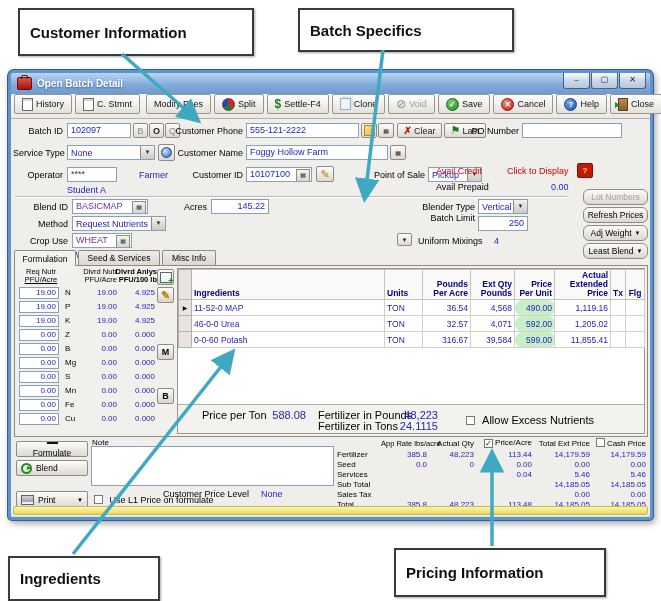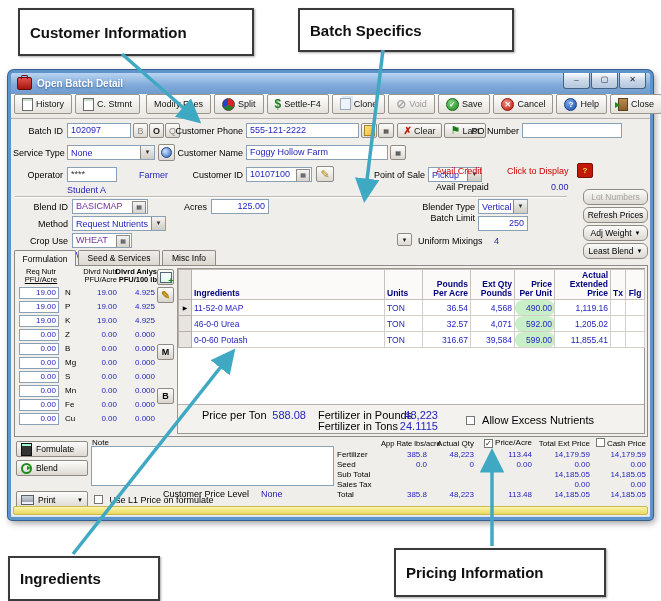--- a/index.html
+++ b/index.html
@@ -278,21 +278,21 @@
       <div class="txt blue" style="left:540px;top:63px;">0.00</div>
 
       <div class="sep" style="top:77px;"></div>
 
       <div class="lbl" style="left:2px;top:83px;width:55px;">Blend ID</div>
       <div class="fld purple" style="left:61px;top:80px;width:76px;color:#7030a0;">
         <span>BASICMAP</span>
         <span class="fld-ico">▦</span>
       </div>
       <div class="lbl" style="left:150px;top:83px;width:46px;">Acres</div>
-      <div class="fld" style="left:200px;top:80px;width:58px;text-align:right;">125.00</div>
+      <div class="fld" style="left:200px;top:80px;width:58px;text-align:right;">145.22</div>
       <div class="lbl" style="left:400px;top:83px;width:64px;">Blender Type</div>
       <div class="combo" style="left:467px;top:80px;width:50px;">
         <span>Vertical</span>
         <span class="dd"></span>
       </div>
 
       <div class="lbl" style="left:2px;top:100px;width:55px;">Method</div>
       <div class="combo" style="left:61px;top:97px;width:94px;">
         <span>Request Nutrients</span>
         <span class="dd"></span>
@@ -483,21 +483,21 @@
             <div class="gs" style="left:140px;top:15px;">Fertilizer in Tons</div>
             <div class="gs blue" style="left:218px;top:15px;width:42px;text-align:right;">24.1115</div>
             <div class="gs" style="left:288px;top:9px;">
               <span class="chk"></span>
               <span style="margin-left:4px;">Allow Excess Nutrients</span>
             </div>
           </div>
         </div>
       </div>
 
-      <div class="fbtn" style="top:322px;">
+      <div class="fbtn" style="top:322px;flex-direction:column;">
         <span class="ico-calc"></span>
         <span>Formulate</span>
       </div>
       <div class="fbtn" style="top:341px;">
         <span class="ico-blend"></span>
         <span>Blend</span>
       </div>
       <div class="fbtn" style="top:372px;height:17px;">
         <span class="ico-print"></span>
         <span>Print</span>
@@ -548,20 +548,28 @@
           </tr>
           <tr>
             <td class="rowlab">Seed</td>
             <td>0.0</td>
             <td>0</td>
             <td>0.00</td>
             <td>0.00</td>
             <td>0.00</td>
           </tr>
           <tr>
+            <td class="rowlab">Services</td>
+            <td></td>
+            <td></td>
+            <td>0.04</td>
+            <td>5.46</td>
+            <td>5.46</td>
+          </tr>
+          <tr>
             <td class="rowlab">Sub Total</td>
             <td></td>
             <td></td>
             <td></td>
             <td>14,185.05</td>
             <td>14,185.05</td>
           </tr>
           <tr>
             <td class="rowlab">Sales Tax</td>
             <td></td>

